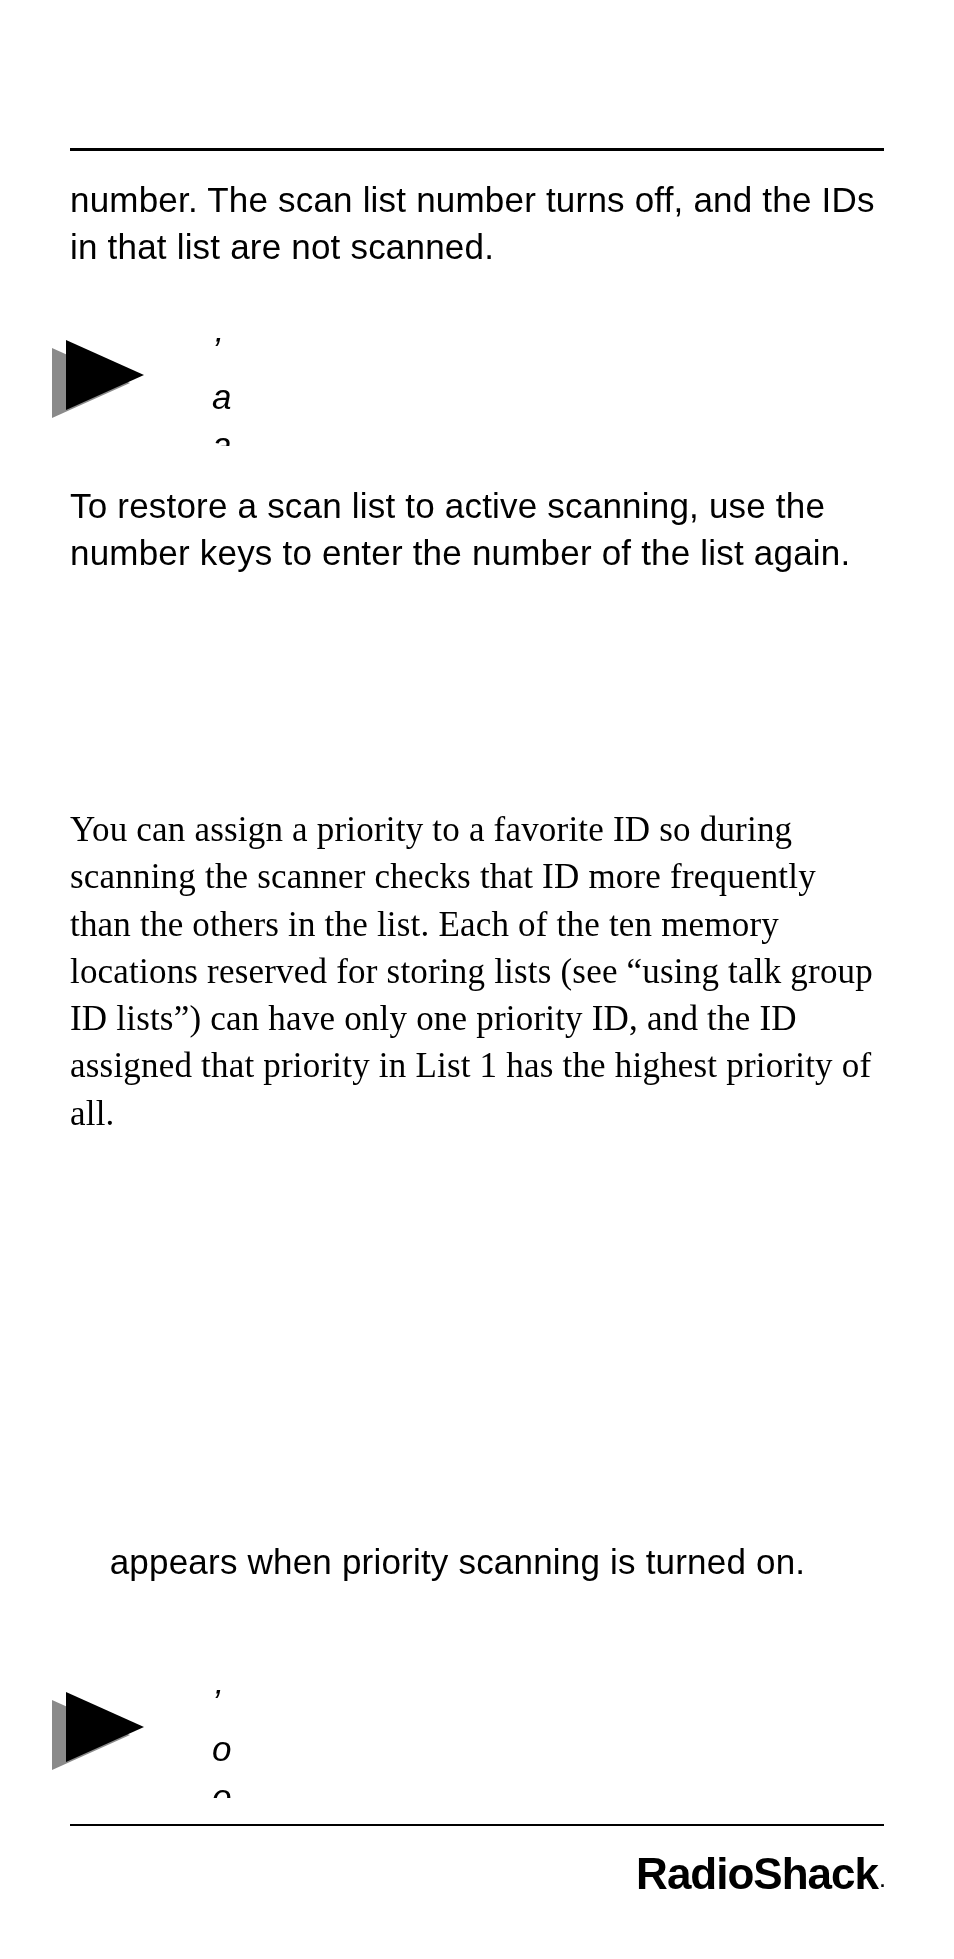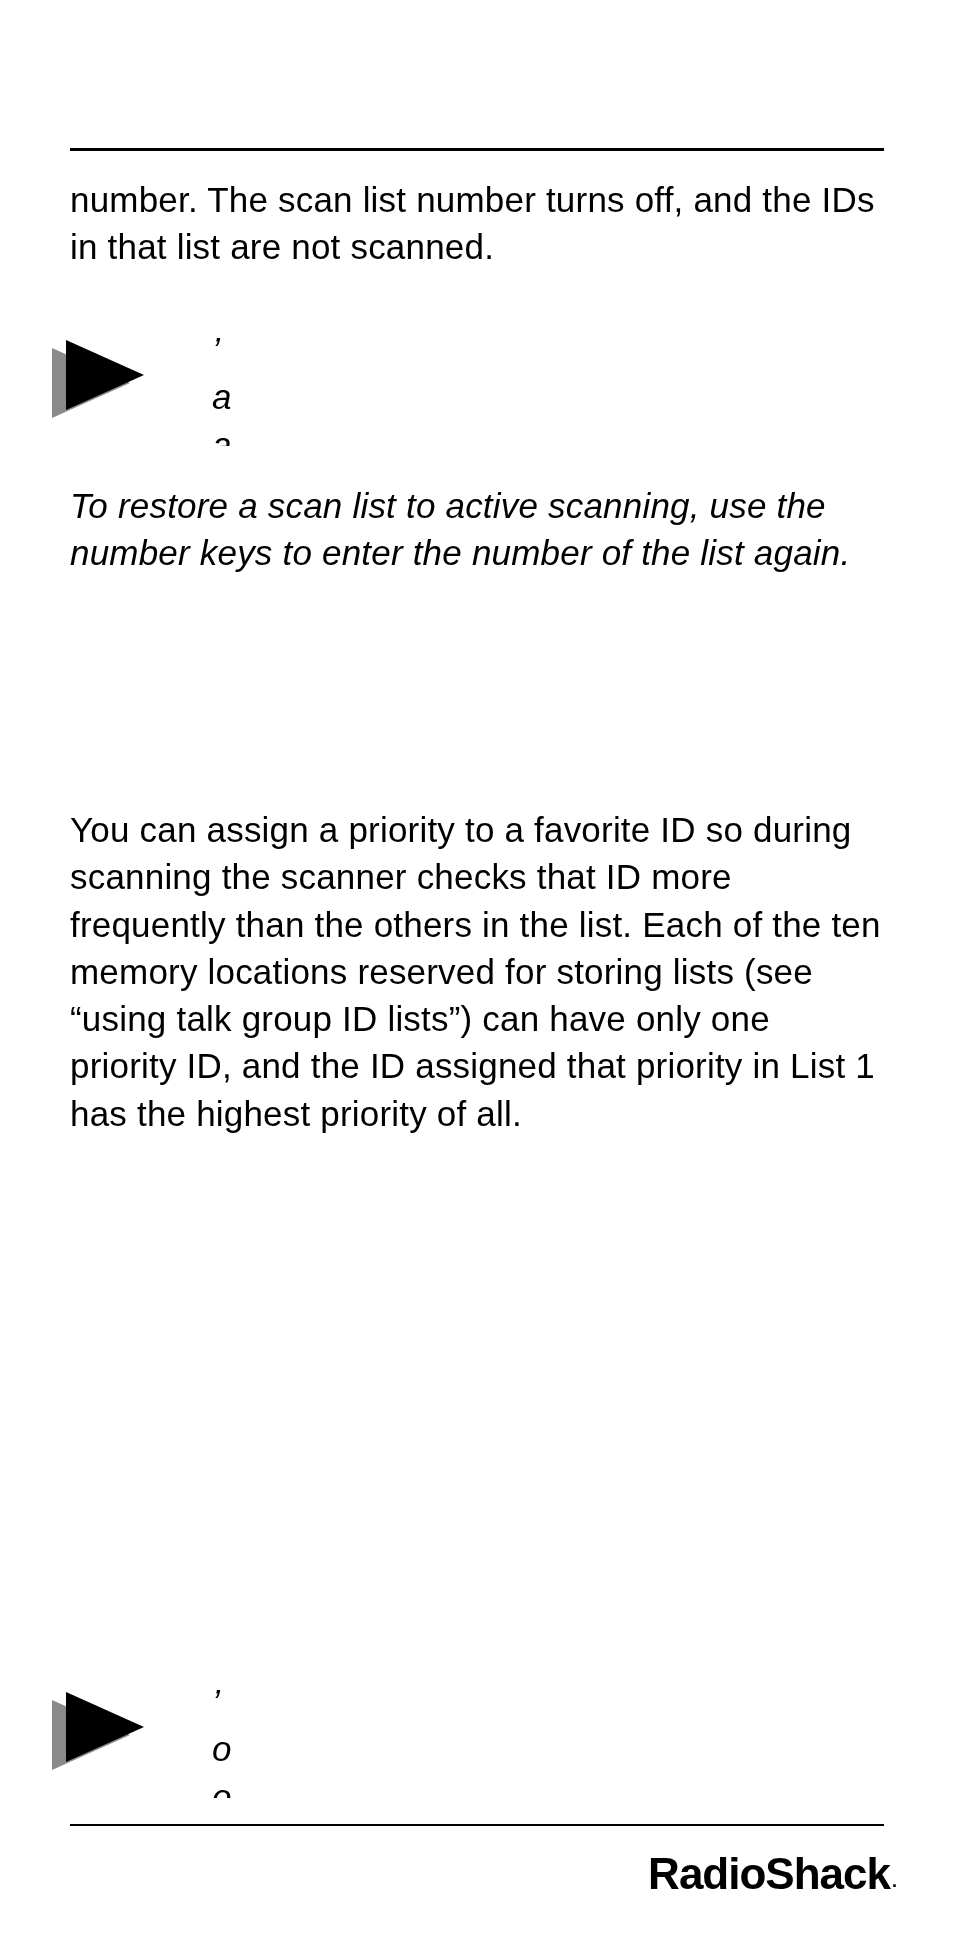--- a/index.html
+++ b/index.html
@@ -25,22 +25,22 @@
   }
   .body-text {
     position: absolute;
     left: 70px;
     right: 70px;
     font-size: 35px;
     line-height: 1.35;
     letter-spacing: 0.2px;
   }
   .p1 { top: 176px; }
-  .p2 { top: 482px; font-style: italic; }
-  .p3 { top: 806px; }
+  .p2 { top: 482px; }
+  .p3 { top: 806px; font-family: Liberation Serif, serif; }
   .p4 { top: 1222px; }
   .p5 { top: 1368px; }
   .p6 { top: 1538px; }
 
   .note-block {
     position: absolute;
   }
   .note1 { left: 52px; top: 340px; }
   .note2 { left: 52px; top: 1692px; }
 
@@ -75,21 +75,21 @@
   .bottom-rule {
     position: absolute;
     left: 70px;
     right: 70px;
     bottom: 133px;
     border-top: 2px solid #000;
   }
 
   .brand {
     position: absolute;
-    right: 58px;
+    right: 70px;
     bottom: 60px;
     font-weight: 800;
     font-size: 44px;
     letter-spacing: -1px;
   }
   .brand .dot {
     font-size: 18px;
     vertical-align: baseline;
     position: relative;
     top: -2px;
@@ -122,20 +122,21 @@
       </div>
     </div>
   </div>
 
   <div class="body-text p2">To restore a scan list to active scanning, use the number keys to enter the number of the list again.</div>
 
   <div class="body-text p3">You can assign a priority to a favorite ID so during scanning the scanner checks that ID more frequently than the others in the list. Each of the ten memory locations reserved for storing lists (see “using talk group ID lists”) can have only one priority ID, and the ID assigned that priority in List 1 has the highest priority of all.</div>
 
 
 
+  <div class="body-text p6">&nbsp;&nbsp;&nbsp;&nbsp;appears when priority scanning is turned on.</div>
 
   <div class="note-block note2">
     <div class="play-icon">
       <svg width="120" height="90" viewBox="0 0 120 90">
         <polygon points="0,8 0,78 78,43" fill="#8a8a8a"></polygon>
         <polygon points="14,0 14,70 92,35" fill="#000000"></polygon>
       </svg>
     </div>
     <div class="note-clip">
       <div class="note-clip-inner">

